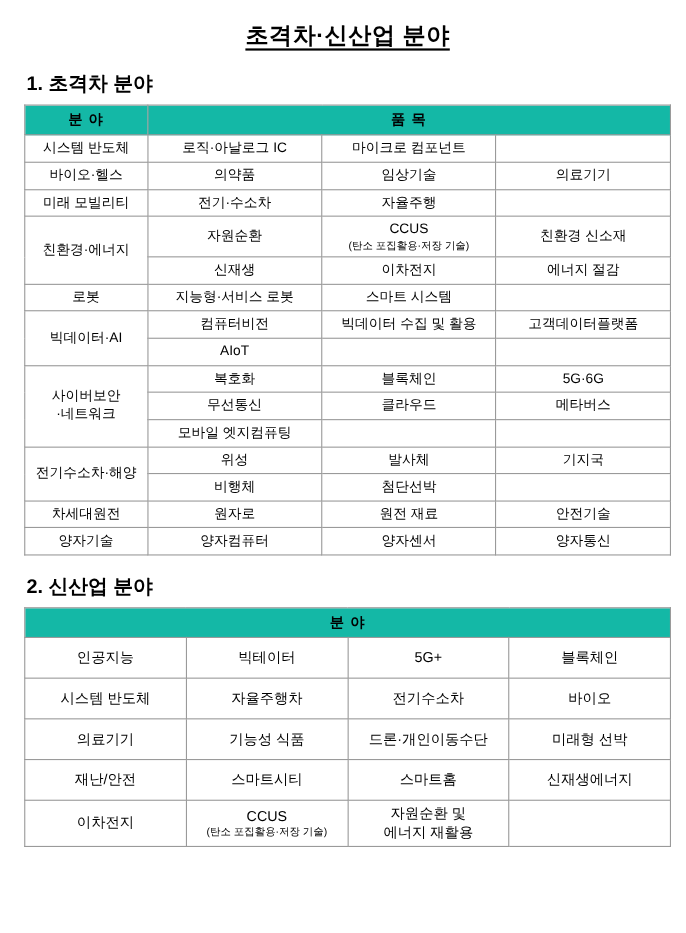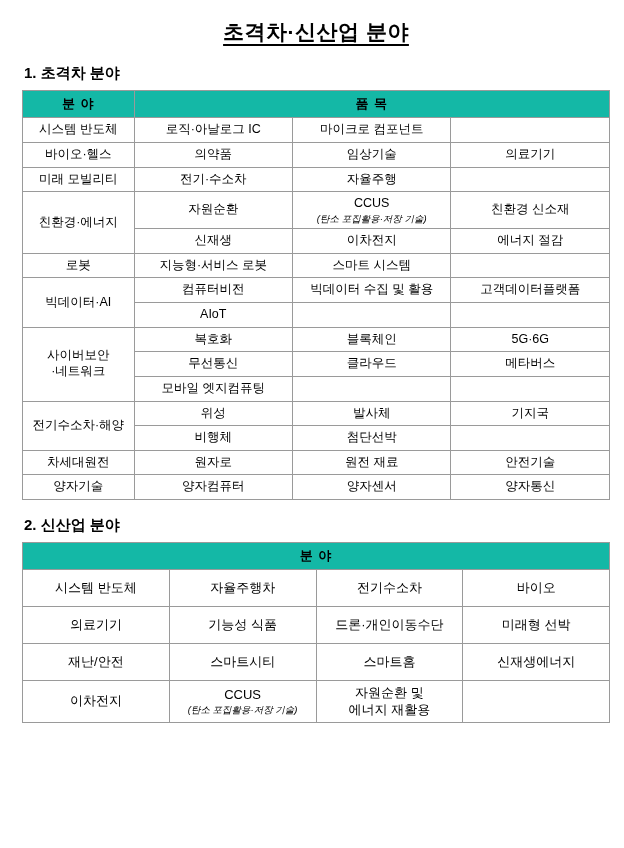--- a/index.html
+++ b/index.html
@@ -22,21 +22,21 @@
   .doc-title {
     text-align: center;
     font-size: 21px;
     font-weight: bold;
     letter-spacing: 0.5px;
     text-decoration: underline;
     text-underline-offset: 5px;
     margin: 8px 0 18px 0;
   }
   .section-heading {
-    font-size: 15px;
+    font-size: 18px;
     font-weight: bold;
     margin: 0 0 7px 2px;
   }
   table {
     border-collapse: collapse;
     width: 100%;
     table-layout: fixed;
   }
   table td, table th {
     border: 1px solid #9a9a9a;
@@ -55,21 +55,20 @@
     padding: 5px 2px;
   }
   .cat {
     font-weight: normal;
   }
   .sub {
     display: block;
     font-size: 9.5px;
     line-height: 1.2;
     margin-top: 1px;
-    font-style: italic;
   }
   #table1 { margin-bottom: 16px; }
   #table1 td { height: 22px; }
   #table2 td { height: 37px; font-size: 13px; }
   #table2 .hdr td { height: 26px; }
   .footnote {
     font-size: 12.5px;
     margin-top: 6px;
     margin-left: 0px;
     font-weight: bold;
@@ -192,20 +191,26 @@
       <col style="width:25%">
       <col style="width:25%">
       <col style="width:25%">
       <col style="width:25%">
     </colgroup>
     <tbody>
         <tr class="hdr">
           <td colspan="4">분 야</td>
         </tr>
         <tr>
+          <td>인공지능</td>
+          <td>빅테이터</td>
+          <td>5G+</td>
+          <td>블록체인</td>
+        </tr>
+        <tr>
           <td>시스템 반도체</td>
           <td>자율주행차</td>
           <td>전기수소차</td>
           <td>바이오</td>
         </tr>
         <tr>
           <td>의료기기</td>
           <td>기능성 식품</td>
           <td>드론·개인이동수단</td>
           <td>미래형 선박</td>

